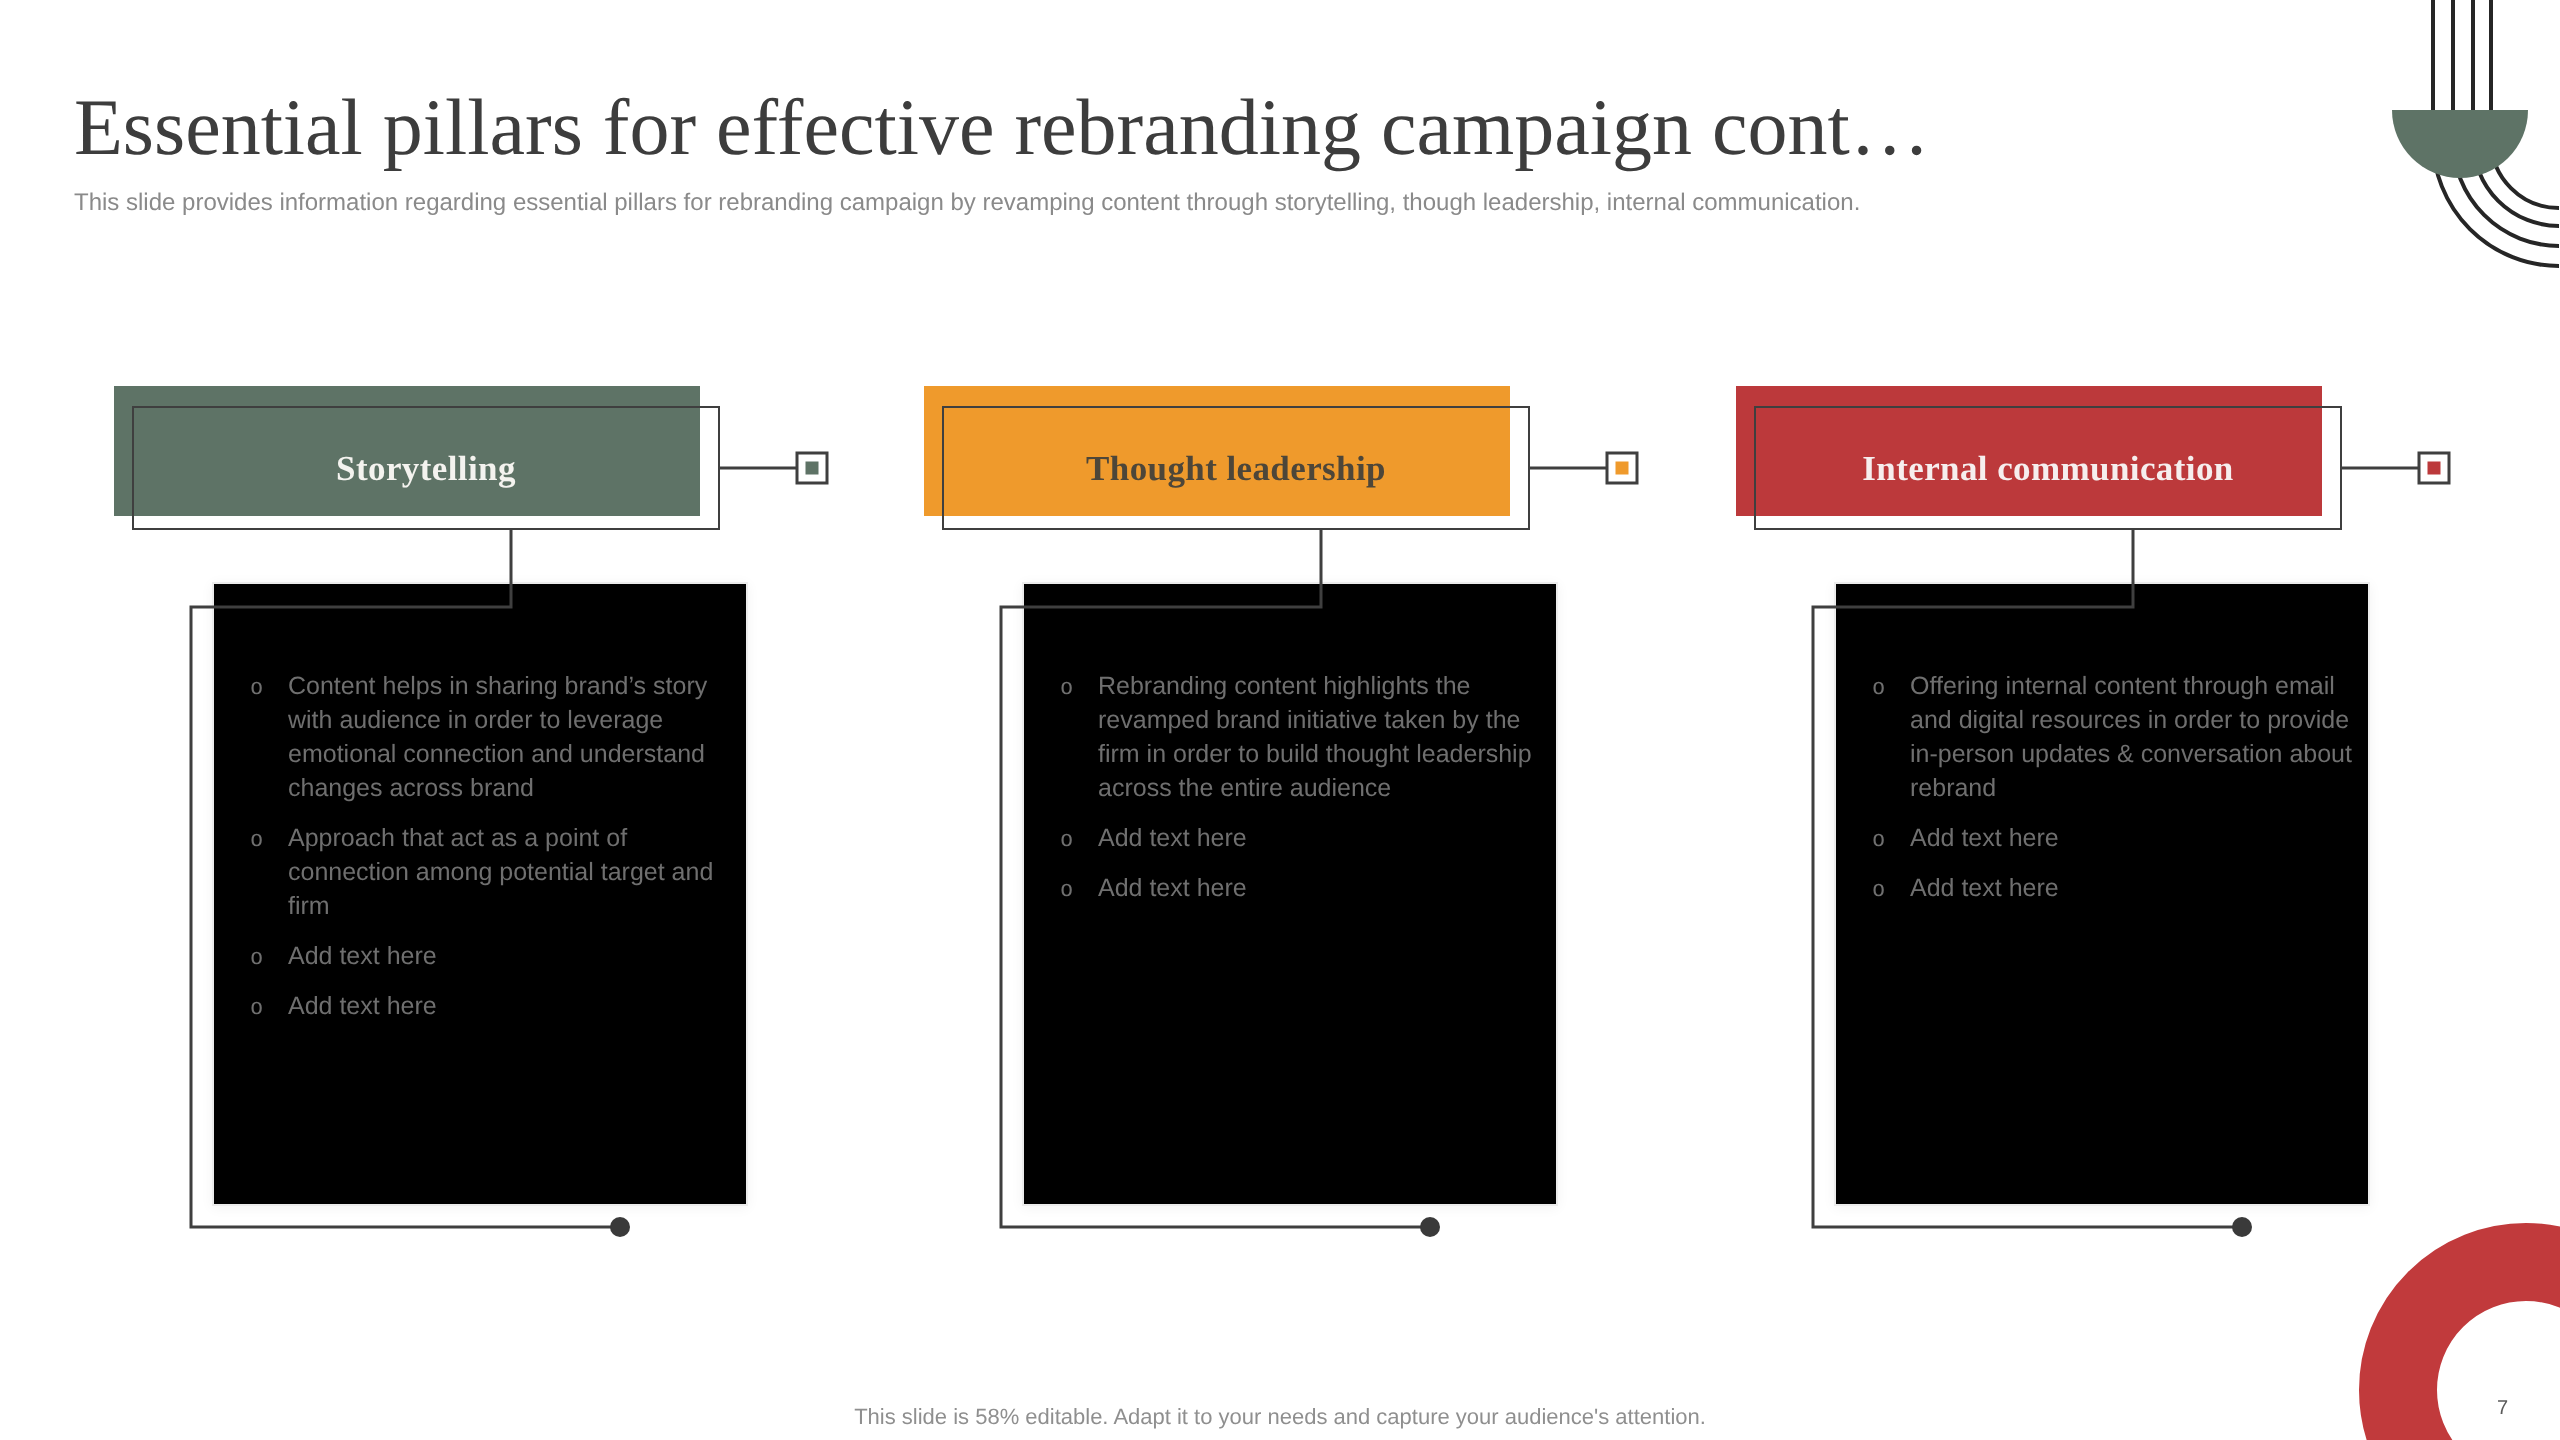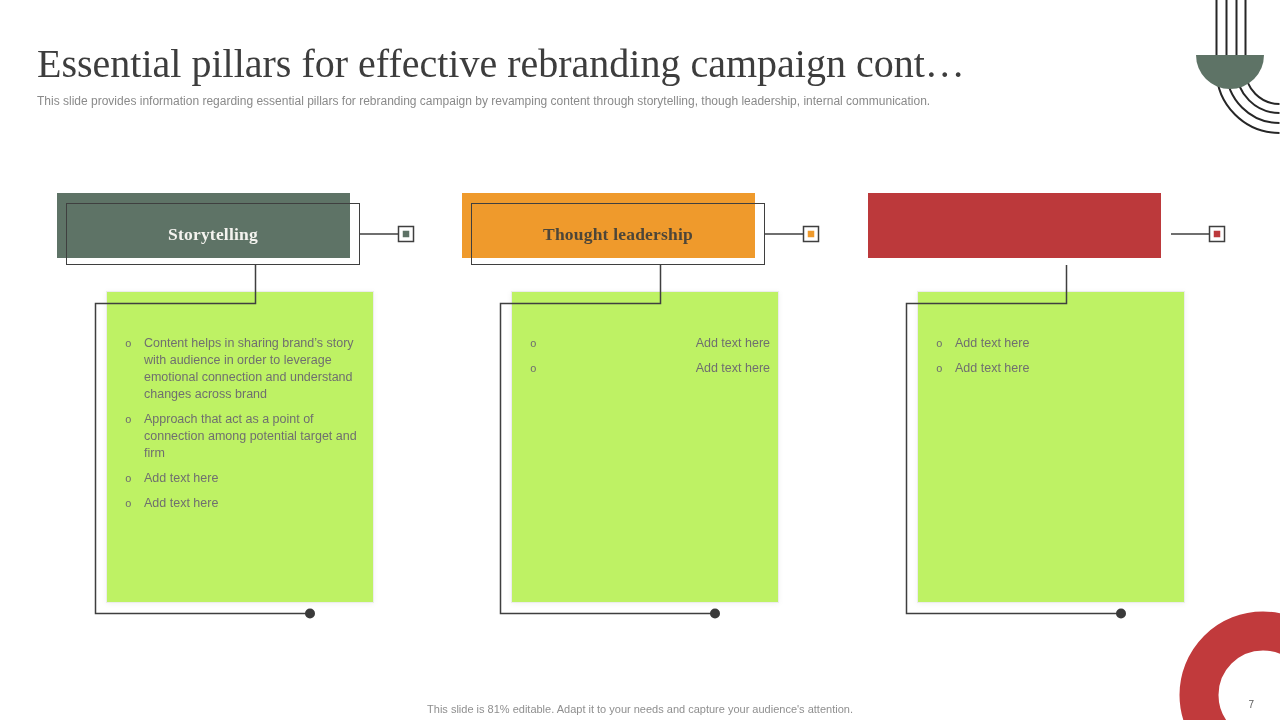--- a/index.html
+++ b/index.html
@@ -13,21 +13,21 @@
     font-family:"Liberation Serif",serif;font-size:40px;font-weight:500;
     color:#3d3d3d;letter-spacing:0px;
   }
   .slide-subtitle{
     position:absolute;left:37px;top:94px;width:980px;
     font-size:12px;color:#8a8a8a;
   }
   
   .pillar{position:absolute;top:0;width:430px;height:512px;}
   .pillar.c1{left:0;}
-  .pillar.c2{left:405px;text-align:right;}
+  .pillar.c2{left:405px;}
   .pillar.c3{left:811px;}
   .hdr-fill{
     position:absolute;left:57px;top:193px;width:293px;height:65px;
   }
   .c1 .hdr-fill{background:#5e7366;}
   .c2 .hdr-fill{background:#ef9a2c;}
   .c3 .hdr-fill{background:#bc393b;}
   .hdr-outline{
     position:absolute;left:66px;top:203px;width:294px;height:62px;
     border:1.5px solid #3f3f3f;box-sizing:border-box;
@@ -35,21 +35,21 @@
   }
   .hdr-label{
     font-family:"Liberation Serif",serif;font-weight:bold;font-size:17.5px;
     letter-spacing:.2px;
   }
   .c1 .hdr-label{color:#f4f3ef;}
   .c2 .hdr-label{color:#4d4639;}
   .c3 .hdr-label{color:#f6eeee;}
   .card{
     position:absolute;left:106px;top:291px;width:268px;height:312px;
-    background:#bef264;border:1px solid #ececec;box-sizing:border-box;
+    background:#000000;border:1px solid #ececec;box-sizing:border-box;
     box-shadow:0 1px 6px rgba(0,0,0,.05);
   }
   .bullets{
     list-style:none;margin:0;padding:43px 8px 0 0;
   }
   .bullets li{
     position:relative;padding-left:37px;margin-bottom:8px;
     font-size:12.5px;line-height:17px;color:#6f6f6f;
   }
   .bullets li::before{
@@ -102,30 +102,35 @@
   </div>
 </section>
 
 <section class="pillar c2">
   <div class="hdr-fill"></div>
   <div class="hdr-outline">
     <span class="hdr-label">Thought leadership</span>
   </div>
   <div class="card">
     <ul class="bullets">
+      <li>Rebranding content highlights the revamped brand initiative taken by the firm in order to build thought leadership across the entire audience</li>
       <li>Add text here</li>
       <li>Add text here</li>
     </ul>
   </div>
 </section>
 
 <section class="pillar c3">
   <div class="hdr-fill"></div>
+  <div class="hdr-outline">
+    <span class="hdr-label">Internal communication</span>
+  </div>
   <div class="card">
     <ul class="bullets">
+      <li>Offering internal content through email and digital resources in order to provide in-person updates &amp; conversation about rebrand</li>
       <li>Add text here</li>
       <li>Add text here</li>
     </ul>
   </div>
 </section>
 
 <svg class="overlay" width="1280" height="720" viewBox="0 0 1280 720">
 
   <g stroke="#3f3f3f" stroke-width="1.5" fill="none">
     <path d="M 360,234 H 398"></path>
@@ -149,14 +154,14 @@
     <rect x="402.75" y="230.75" width="6.5" height="6.5" fill="#bc393b" stroke="none"></rect>
     <path d="M 255.5,265 V 303.5 H 95.5 V 613.5 H 309"></path>
     <circle cx="310" cy="613.5" r="5" fill="#3a3a3a" stroke="none"></circle>
   </g>
 </svg>
 
 <svg class="deco br" width="120" height="115" viewBox="0 0 120 115">
   <circle cx="103" cy="90" r="64" fill="none" stroke="#c13a3c" stroke-width="39"></circle>
 </svg>
 
-<div class="footer-note">This slide is 81% editable. Adapt it to your needs and capture your audience's attention.</div>
+<div class="footer-note">This slide is 58% editable. Adapt it to your needs and capture your audience's attention.</div>
 <div class="page-number">7</div>
 
 </body></html>

